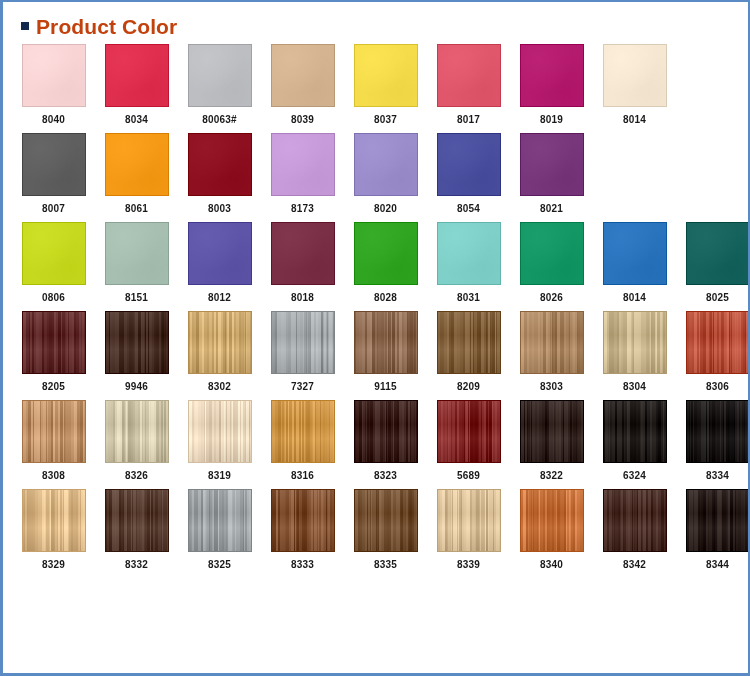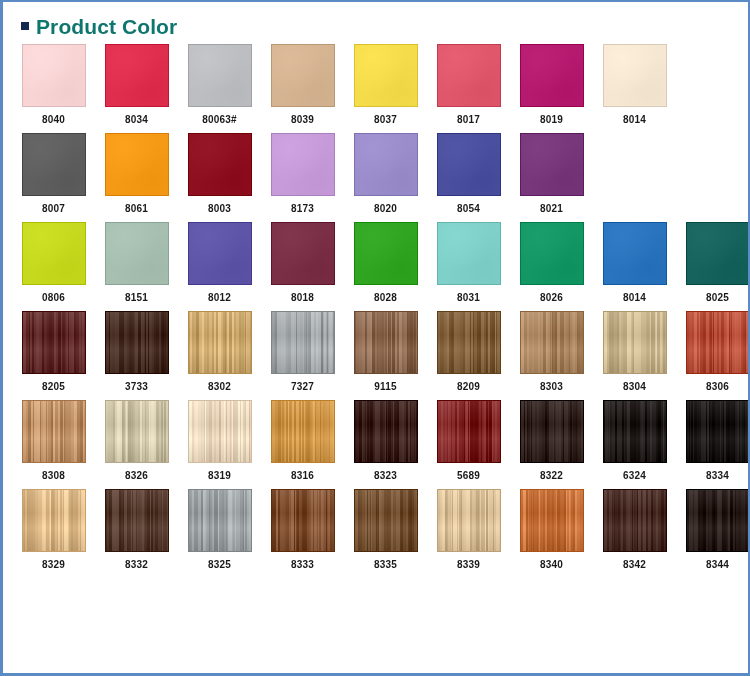--- a/index.html
+++ b/index.html
@@ -32,21 +32,21 @@
   .bullet {
     width: 8px;
     height: 8px;
     background: #12284c;
     margin-right: 7px;
     flex: 0 0 auto;
   }
   .title {
     font-size: 21px;
     font-weight: bold;
-    color: #0f766e;
+    color: #c2410c;
     letter-spacing: 0.1px;
     line-height: 1;
     white-space: nowrap;
   }
   .grid {
     padding: 8px 0 0 0;
   }
   .row {
     display: flex;
     padding-left: 9px;
@@ -247,21 +247,21 @@
             <div class="swatch-inner" style="background: linear-gradient(90deg, rgb(114, 55, 55) 0%, rgb(114, 55, 55) 5.34%, rgb(90, 31, 31) 5.34%, rgb(90, 31, 31) 9.58%, rgb(75, 16, 16) 9.58%, rgb(75, 16, 16) 11.98%, rgb(106, 47, 47) 11.98%, rgb(106, 47, 47) 14.93%, rgb(77, 18, 18) 14.93%, rgb(77, 18, 18) 16.97%, rgb(99, 40, 40) 16.97%, rgb(99, 40, 40) 20.59%, rgb(110, 51, 51) 20.59%, rgb(110, 51, 51) 25.92%, rgb(104, 45, 45) 25.92%, rgb(104, 45, 45) 30.98%, rgb(75, 16, 16) 30.98%, rgb(75, 16, 16) 34.16%, rgb(96, 37, 37) 34.16%, rgb(96, 37, 37) 38.58%, rgb(85, 26, 26) 38.58%, rgb(85, 26, 26) 42.29%, rgb(78, 19, 19) 42.29%, rgb(78, 19, 19) 47.41%, rgb(81, 22, 22) 47.41%, rgb(81, 22, 22) 50.52%, rgb(109, 50, 50) 50.52%, rgb(109, 50, 50) 52.62%, rgb(96, 37, 37) 52.62%, rgb(96, 37, 37) 56.74%, rgb(72, 13, 13) 56.74%, rgb(72, 13, 13) 61.28%, rgb(107, 48, 48) 61.28%, rgb(107, 48, 48) 63.67%, rgb(80, 21, 21) 63.67%, rgb(80, 21, 21) 67.03%, rgb(93, 34, 34) 67.03%, rgb(93, 34, 34) 68.83%, rgb(102, 43, 43) 68.83%, rgb(102, 43, 43) 70.51%, rgb(107, 48, 48) 70.51%, rgb(107, 48, 48) 72.98%, rgb(79, 20, 20) 72.98%, rgb(79, 20, 20) 74.66%, rgb(105, 46, 46) 74.66%, rgb(105, 46, 46) 79.27%, rgb(109, 50, 50) 79.27%, rgb(109, 50, 50) 82.8%, rgb(78, 19, 19) 82.8%, rgb(78, 19, 19) 85.7%, rgb(87, 28, 28) 85.7%, rgb(87, 28, 28) 90.57%, rgb(108, 49, 49) 90.57%, rgb(108, 49, 49) 93.76%, rgb(98, 39, 39) 93.76%, rgb(98, 39, 39) 95.91%, rgb(112, 53, 53) 95.91%, rgb(112, 53, 53) 98.4%, rgb(95, 36, 36) 98.4%, rgb(95, 36, 36) 100%);"></div>
             <div class="swatch-inner" style="background: linear-gradient(rgba(255, 255, 255, 0.1) 0%, rgba(0, 0, 0, 0.06) 38%, rgba(255, 255, 255, 0.07) 62%, rgba(0, 0, 0, 0.1) 100%);"></div>
           </div>
           <div class="label">8205</div>
         </div>
         <div class="cell">
           <div class="swatch" style="background: rgb(60, 33, 22); border: 1px solid rgb(32, 5, 0);">
             <div class="swatch-inner" style="background: linear-gradient(90deg, rgb(72, 45, 34) 0%, rgb(72, 45, 34) 4.24%, rgb(45, 18, 7) 4.24%, rgb(45, 18, 7) 6.64%, rgb(78, 51, 40) 6.64%, rgb(78, 51, 40) 9.59%, rgb(76, 49, 38) 9.59%, rgb(76, 49, 38) 11.64%, rgb(75, 48, 37) 11.64%, rgb(75, 48, 37) 15.26%, rgb(80, 53, 42) 15.26%, rgb(80, 53, 42) 20.58%, rgb(53, 26, 15) 20.58%, rgb(53, 26, 15) 25.64%, rgb(52, 25, 14) 25.64%, rgb(52, 25, 14) 28.82%, rgb(75, 48, 37) 28.82%, rgb(75, 48, 37) 33.25%, rgb(66, 39, 28) 33.25%, rgb(66, 39, 28) 36.95%, rgb(56, 29, 18) 36.95%, rgb(56, 29, 18) 42.08%, rgb(59, 32, 21) 42.08%, rgb(59, 32, 21) 45.18%, rgb(68, 41, 30) 45.18%, rgb(68, 41, 30) 47.28%, rgb(81, 54, 43) 47.28%, rgb(81, 54, 43) 51.4%, rgb(48, 21, 10) 51.4%, rgb(48, 21, 10) 55.94%, rgb(82, 55, 44) 55.94%, rgb(82, 55, 44) 58.33%, rgb(78, 51, 40) 58.33%, rgb(78, 51, 40) 61.69%, rgb(69, 42, 31) 61.69%, rgb(69, 42, 31) 63.49%, rgb(41, 14, 3) 63.49%, rgb(41, 14, 3) 65.17%, rgb(79, 52, 41) 65.17%, rgb(79, 52, 41) 67.64%, rgb(41, 14, 3) 67.64%, rgb(41, 14, 3) 69.33%, rgb(76, 49, 38) 69.33%, rgb(76, 49, 38) 73.94%, rgb(68, 41, 30) 73.94%, rgb(68, 41, 30) 77.46%, rgb(56, 29, 18) 77.46%, rgb(56, 29, 18) 80.36%, rgb(52, 25, 14) 80.36%, rgb(52, 25, 14) 85.23%, rgb(70, 43, 32) 85.23%, rgb(70, 43, 32) 88.42%, rgb(50, 23, 12) 88.42%, rgb(50, 23, 12) 90.57%, rgb(42, 15, 4) 90.57%, rgb(42, 15, 4) 93.07%, rgb(51, 24, 13) 93.07%, rgb(51, 24, 13) 95%, rgb(48, 21, 10) 95%, rgb(48, 21, 10) 96.92%, rgb(61, 34, 23) 96.92%, rgb(61, 34, 23) 98.46%, rgb(56, 29, 18) 98.46%, rgb(56, 29, 18) 100%);"></div>
             <div class="swatch-inner" style="background: linear-gradient(rgba(255, 255, 255, 0.1) 0%, rgba(0, 0, 0, 0.06) 38%, rgba(255, 255, 255, 0.07) 62%, rgba(0, 0, 0, 0.1) 100%);"></div>
           </div>
-          <div class="label">3733</div>
+          <div class="label">9946</div>
         </div>
         <div class="cell">
           <div class="swatch" style="background: rgb(207, 169, 105); border: 1px solid rgb(179, 141, 77);">
             <div class="swatch-inner" style="background: linear-gradient(90deg, rgb(197, 159, 95) 0%, rgb(197, 159, 95) 2.4%, rgb(228, 190, 126) 2.4%, rgb(228, 190, 126) 5.36%, rgb(202, 164, 100) 5.36%, rgb(202, 164, 100) 7.4%, rgb(207, 169, 105) 7.4%, rgb(207, 169, 105) 11.02%, rgb(181, 143, 79) 11.02%, rgb(181, 143, 79) 16.34%, rgb(219, 181, 117) 16.34%, rgb(219, 181, 117) 21.41%, rgb(237, 199, 135) 21.41%, rgb(237, 199, 135) 24.58%, rgb(209, 171, 107) 24.58%, rgb(209, 171, 107) 29.01%, rgb(200, 162, 98) 29.01%, rgb(200, 162, 98) 32.71%, rgb(220, 182, 118) 32.71%, rgb(220, 182, 118) 37.84%, rgb(198, 160, 96) 37.84%, rgb(198, 160, 96) 40.94%, rgb(232, 194, 130) 40.94%, rgb(232, 194, 130) 43.05%, rgb(194, 156, 92) 43.05%, rgb(194, 156, 92) 47.16%, rgb(237, 199, 135) 47.16%, rgb(237, 199, 135) 51.71%, rgb(216, 178, 114) 51.71%, rgb(216, 178, 114) 54.1%, rgb(195, 157, 93) 54.1%, rgb(195, 157, 93) 57.45%, rgb(180, 142, 78) 57.45%, rgb(180, 142, 78) 59.25%, rgb(205, 167, 103) 59.25%, rgb(205, 167, 103) 60.93%, rgb(231, 193, 129) 60.93%, rgb(231, 193, 129) 63.4%, rgb(235, 197, 133) 63.4%, rgb(235, 197, 133) 65.09%, rgb(191, 153, 89) 65.09%, rgb(191, 153, 89) 69.7%, rgb(235, 197, 133) 69.7%, rgb(235, 197, 133) 73.23%, rgb(201, 163, 99) 73.23%, rgb(201, 163, 99) 76.13%, rgb(217, 179, 115) 76.13%, rgb(217, 179, 115) 80.99%, rgb(193, 155, 91) 80.99%, rgb(193, 155, 91) 84.18%, rgb(201, 163, 99) 84.18%, rgb(201, 163, 99) 86.33%, rgb(198, 160, 96) 86.33%, rgb(198, 160, 96) 88.83%, rgb(211, 173, 109) 88.83%, rgb(211, 173, 109) 90.76%, rgb(183, 145, 81) 90.76%, rgb(183, 145, 81) 92.68%, rgb(222, 184, 120) 92.68%, rgb(222, 184, 120) 94.22%, rgb(215, 177, 113) 94.22%, rgb(215, 177, 113) 98.83%, rgb(196, 158, 94) 98.83%, rgb(196, 158, 94) 100%);"></div>
             <div class="swatch-inner" style="background: linear-gradient(rgba(255, 255, 255, 0.1) 0%, rgba(0, 0, 0, 0.06) 38%, rgba(255, 255, 255, 0.07) 62%, rgba(0, 0, 0, 0.1) 100%);"></div>
           </div>
           <div class="label">8302</div>
         </div>
         <div class="cell">
           <div class="swatch" style="background: rgb(155, 160, 163); border: 1px solid rgb(127, 132, 135);">

